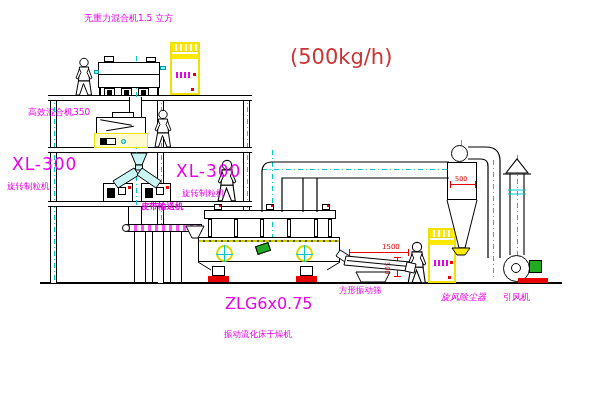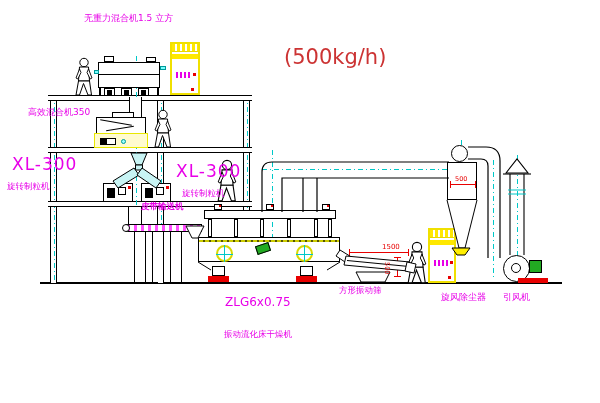--- a/index.html
+++ b/index.html
@@ -20,21 +20,21 @@
   .cren{position:absolute;left:0;top:0;right:0;height:7px;background:repeating-linear-gradient(90deg,#ffe800 0 3px,#fff 3px 5px);border-bottom:1px solid #e8d800;}
   .yband{position:absolute;left:0;right:0;height:5px;background:#ffe800;}
   .mdots{position:absolute;background:repeating-linear-gradient(90deg,#e800e8 0 2px,#fff 2px 4px);}
   .ycirc{position:absolute;box-sizing:border-box;border:2px solid #d8d800;border-radius:50%;background:transparent;}
   .layer{position:absolute;left:0;top:0;width:600px;height:403px;}
   svg.linework{position:absolute;left:0;top:0;z-index:3;pointer-events:none;}
   .labels{z-index:4;}
   .base{z-index:1;}
   .title-row{position:absolute;left:282px;top:45px;display:flex;align-items:center;color:#cc3333;z-index:4;}
   .title-name{font-size:13.5px;font-weight:bold;letter-spacing:.5px;}
-  .title-cap{font-size:21px;font-weight:400;margin-left:2px;}
+  .title-cap{font-size:21px;font-weight:400;margin-left:8px;}
   .hopper{position:absolute;box-sizing:border-box;border:1px solid #000;background:#fff;}
   .hopper::after{content:"";position:absolute;left:2px;top:1px;width:5px;height:5px;background:#000;}
 </style>
 </head>
 <body>
 
 <div id="stage">
 
   <div class="layer base">
 
@@ -253,25 +253,25 @@
 
     <div class="lbl" style="left:12px;top:156px;font-size:17px;letter-spacing:1px;">XL-300</div>
     <div class="lbl" style="left:7px;top:182px;font-size:8.5px;">旋转制粒机</div>
 
     <div class="lbl" style="left:176px;top:163px;font-size:17px;letter-spacing:1px;">XL-300</div>
     <div class="lbl" style="left:182px;top:189px;font-size:8.5px;">旋转制粒机</div>
 
     <div class="lbl" style="left:141px;top:202px;font-size:8.5px;font-weight:bold;">皮带输送机</div>
 
     <div class="lbl" style="left:224px;top:286px;font-size:8.5px;margin-top:44px;">振动流化床干燥机</div>
-    <div class="lbl" style="left:225px;top:296px;font-size:12px;">ZLG6x0.75</div>
+    <div class="lbl" style="left:225px;top:296px;font-size:16px;">ZLG6x0.75</div>
 
     <div class="lbl" style="left:339px;top:286px;font-size:8.5px;">方形振动筛</div>
 
-    <div class="lbl" style="left:441px;top:293px;font-size:9px;">旋风除尘器</div>
+    <div class="lbl" style="left:441px;top:293px;font-size:9px;font-style:italic;">旋风除尘器</div>
     <div class="lbl" style="left:503px;top:293px;font-size:9px;">引风机</div>
 
     <div class="dimtxt" style="left:382px;top:244px;">1500</div>
     <div class="dimtxt" style="left:390px;top:262px;font-size:6.5px;transform:rotate(90deg);transform-origin:left top;">500</div>
     <div class="dimtxt" style="left:455px;top:176px;font-size:6.5px;">500</div>
   </div>
 
 </div>
 
 </body></html>

